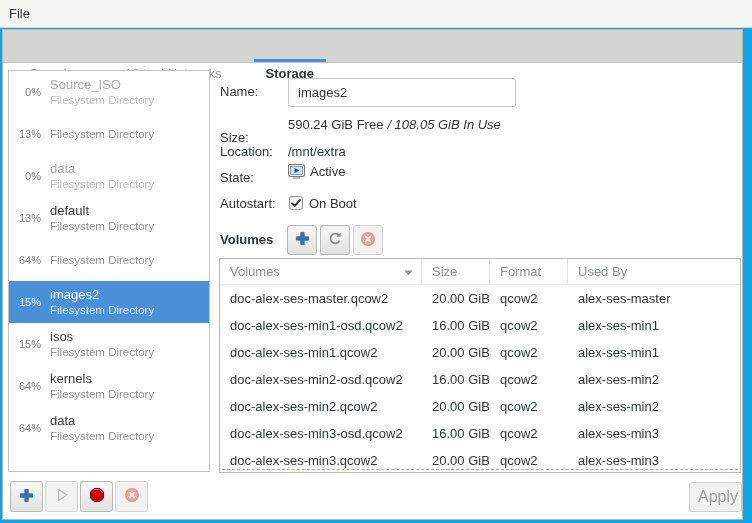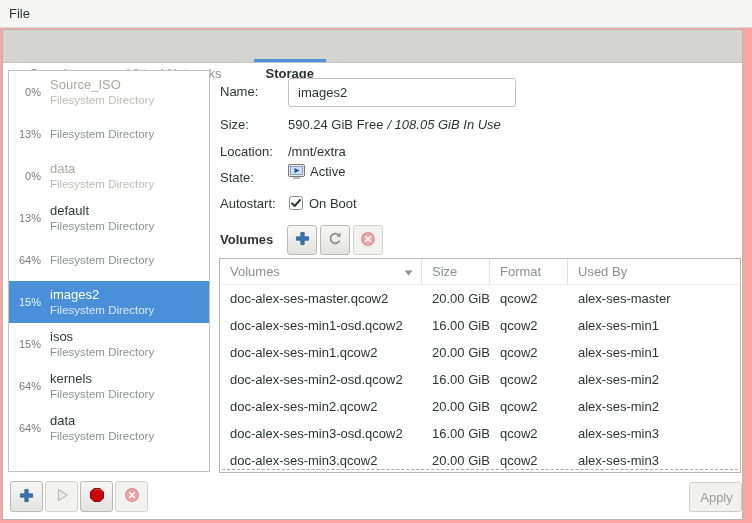--- a/index.html
+++ b/index.html
@@ -1,21 +1,21 @@
 <!DOCTYPE html>
 <html><head>
 <meta charset="utf-8">
 <style>
   html,body{margin:0;padding:0;}
   body{
     width:752px;height:523px;overflow:hidden;
     font-family:"Liberation Sans","DejaVu Sans",sans-serif;
     font-size:13px;color:#2e3436;background:#ffffff;position:relative;
   }
-  .app{position:absolute;inset:0;background:#fca5a5;}
+  .app{position:absolute;inset:0;background:#0ea5e9;}
 
   
   .menubar{position:absolute;left:0;top:0;width:752px;height:28px;
     background:#f5f5f4;border-bottom:1px solid #d9d9d6;box-sizing:border-box;}
   .menu-item{display:inline-block;padding:0 9px;line-height:27px;color:#2e3436;cursor:default;}
 
   
   .notebook{position:absolute;left:2px;top:29px;width:741px;height:491px;
     border:1px solid #b6b6b2;box-sizing:border-box;background:#fff;}
   .tabstrip{position:absolute;left:0;top:0;right:0;height:33px;background:#d4d4d1;
@@ -75,21 +75,21 @@
   .td.c3{flex:1;}
   .drop-line{position:absolute;left:2px;right:2px;bottom:2px;border-top:1px dashed #a8a8a4;}
 
   
   .bbtn{position:absolute;top:481px;width:33px;height:31px;border:1px solid #b9b9b3;border-radius:3px;
     background:linear-gradient(#f7f7f6,#e2e2df);box-sizing:border-box;
     display:flex;align-items:center;justify-content:center;padding:0;}
   .bbtn.disabled{background:#f2f2f0;border-color:#d2d2ce;}
   .apply-btn{position:absolute;left:689px;top:482px;width:53px;height:30px;
     border:1px solid #cecec9;border-radius:3px;background:#f1f1ef;color:#9d9d99;
-    font-family:inherit;font-size:13px;box-sizing:border-box;padding-left:8px;}
+    font-family:inherit;font-size:16px;box-sizing:border-box;padding-left:8px;}
 </style>
 </head>
 <body>
 
 <div class="app">
 
   <div class="menubar">
     <span class="menu-item">File</span>
   </div>
 
@@ -161,21 +161,21 @@
       <span class="pool-texts">
           <span class="pool-name">data</span>
           <span class="pool-type">Filesystem Directory</span>
         </span>
     </div>
   </div>
 
   <span class="lbl" style="top:84px;">Name:</span>
   <input class="name-input" type="text" value="images2" style="">
 
-  <span class="lbl" style="top:117px;">Size:</span>
+  <span class="lbl" style="top:130px;">Size:</span>
   <span class="val" style="top:117px;"><span>590.24 GiB Free</span><span class="italic">/ 108.05 GiB In Use</span></span>
 
   <span class="lbl" style="top:144px;">Location:</span>
   <span class="val" style="top:144px;">/mnt/extra</span>
 
   <span class="lbl" style="top:170px;">State:</span>
   <span class="val" style="top:164px;">
     <span class="inline-ico"><svg width="17" height="15" viewBox="0 0 17 15">
           <rect x="0.5" y="0.5" width="16" height="12" rx="1.5" fill="#e9e9e7" stroke="#7a7a76"></rect>
           <rect x="2.5" y="2.5" width="12" height="8" fill="#cfe0f4" stroke="#4a78b5" stroke-width="0.6"></rect>

